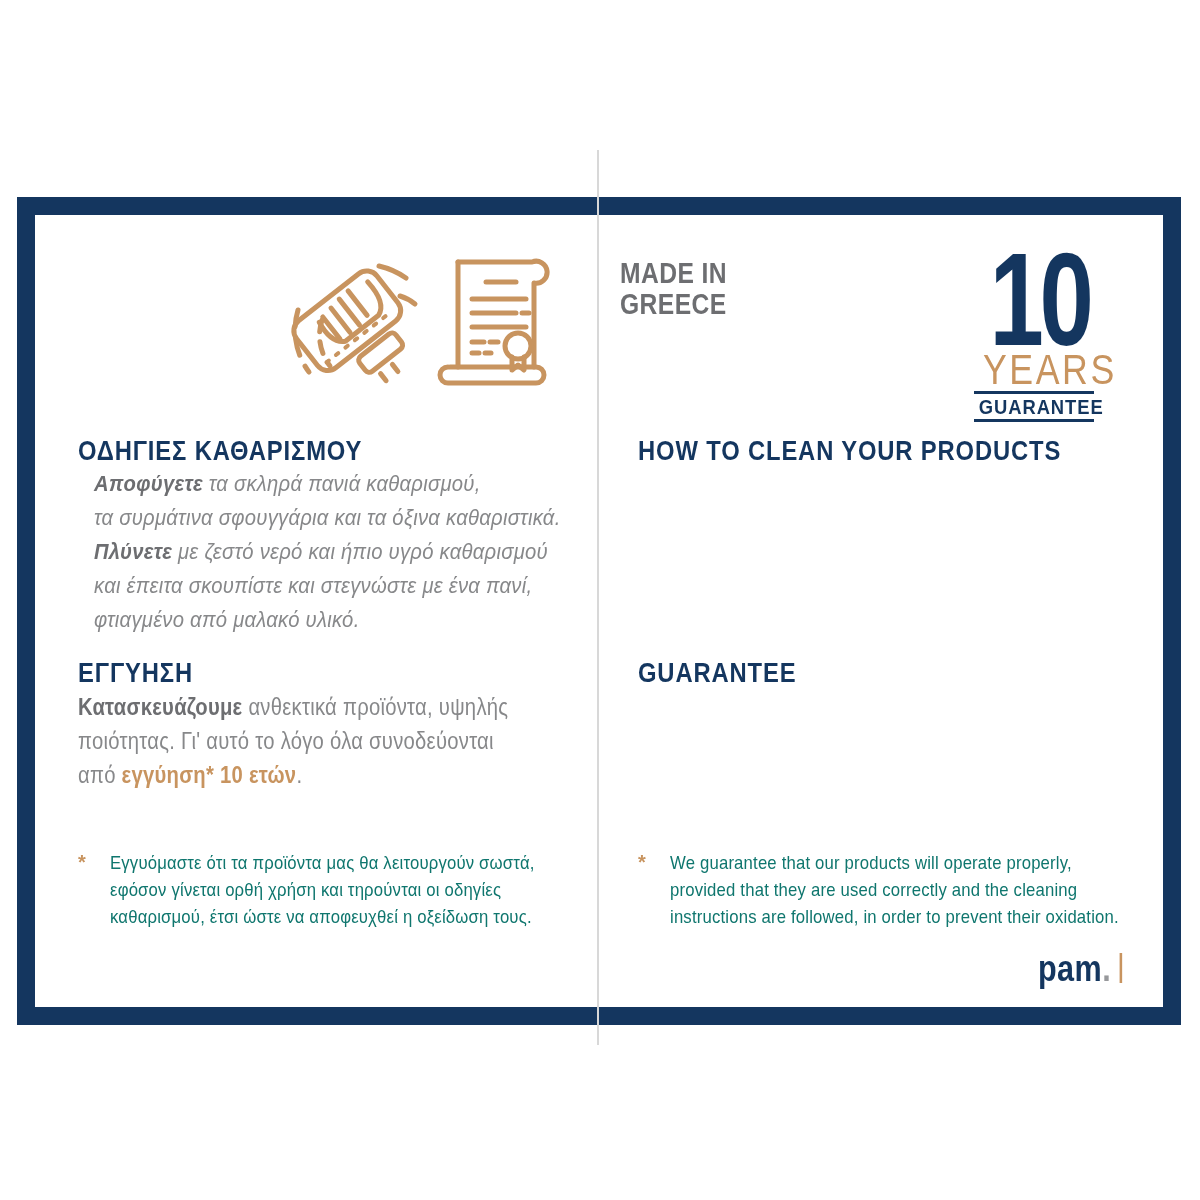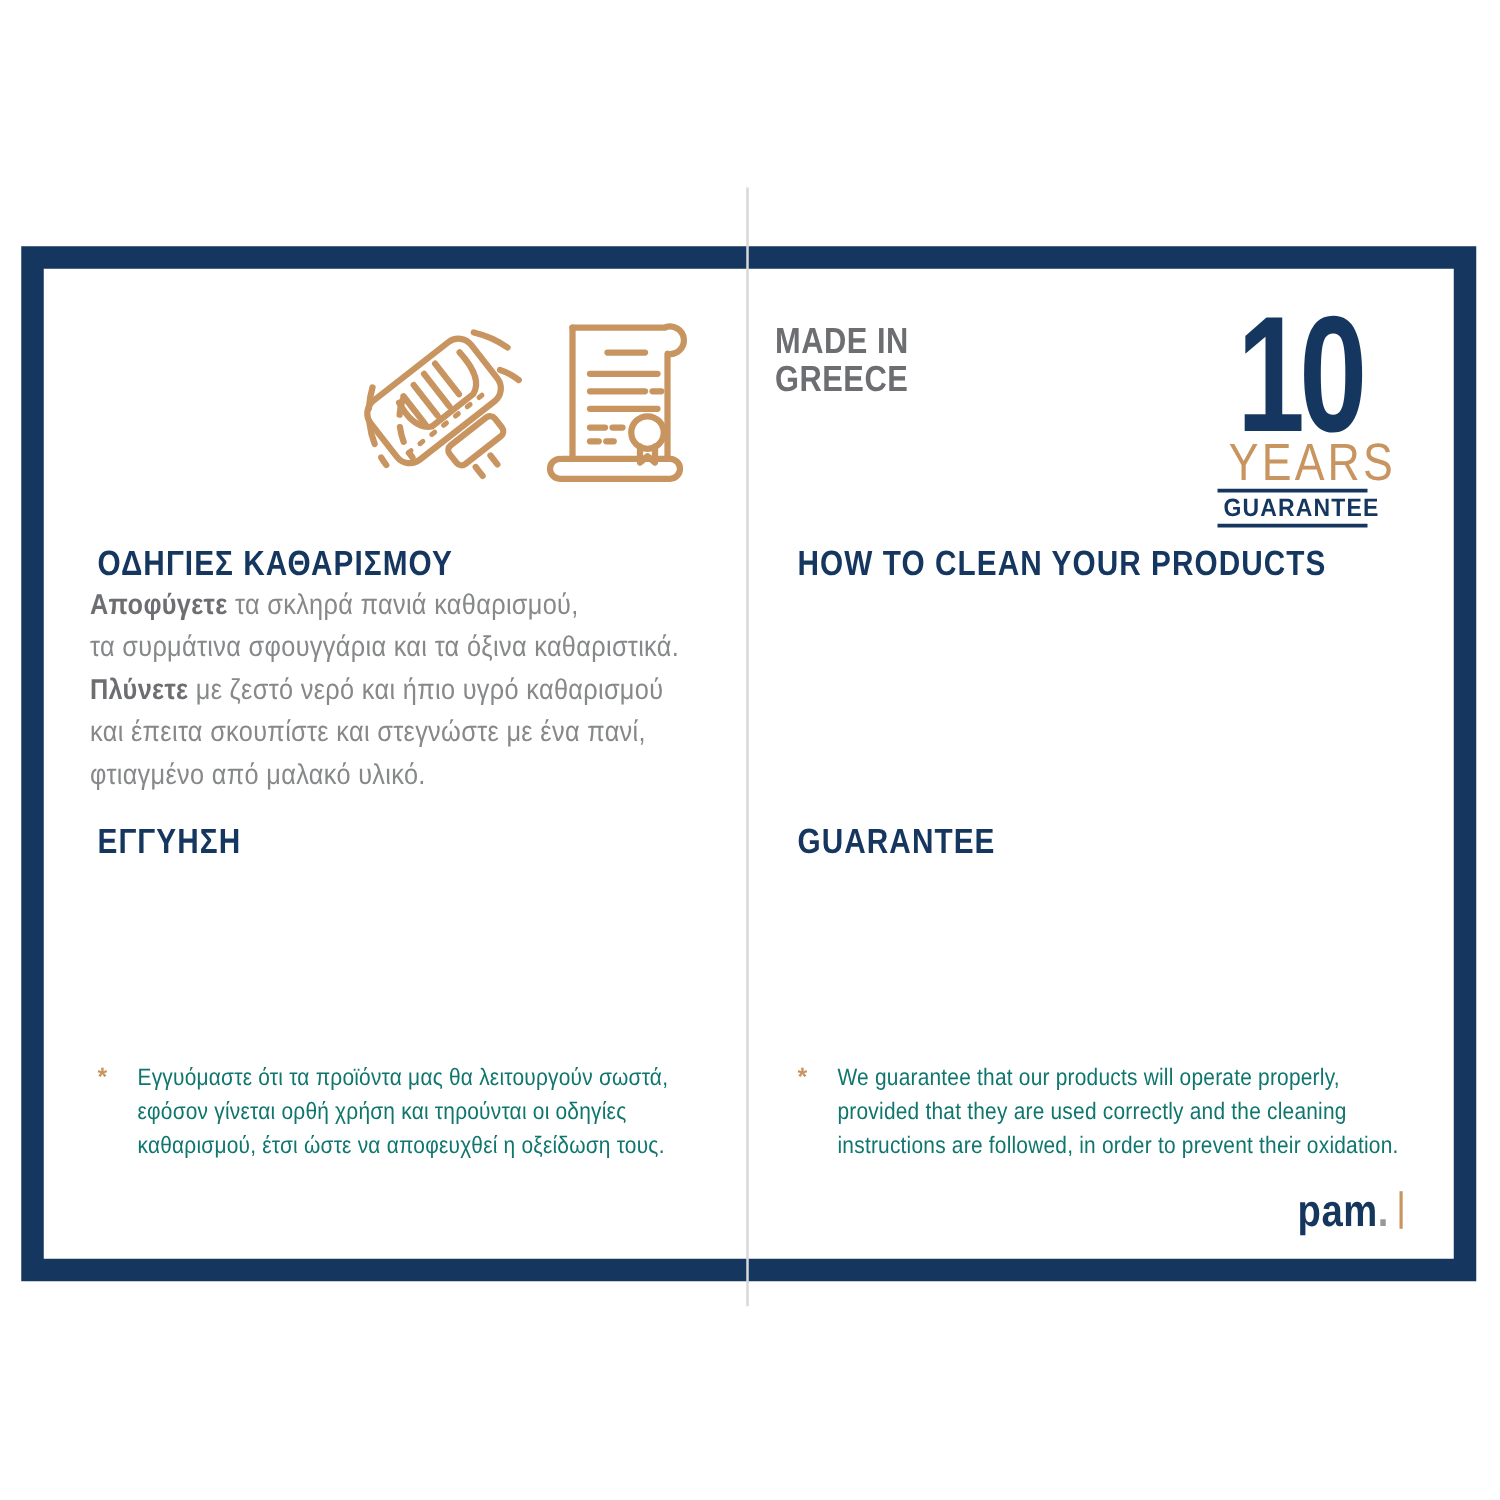--- a/index.html
+++ b/index.html
@@ -126,30 +126,35 @@
   <div class="abs badge" style="left:974px;top:252px;">
     <div class="num">10</div>
     <div class="years">YEARS</div>
     <div class="guarantee-box">
       <div class="guarantee-text">GUARANTEE</div>
     </div>
   </div>
 
   <div class="abs section-heading squeeze" style="left:78px;top:436px;">ΟΔΗΓΙΕΣ ΚΑΘΑΡΙΣΜΟΥ</div>
 
-  <div class="abs body-text" style="left:72px;top:466px;">
+  <div class="abs body-text" style="left:94px;top:466px;font-style:italic;">
     <div class="squeeze88"><span class="b">Αποφύγετε</span><span> τα σκληρά πανιά καθαρισμού,</span></div>
     <div class="squeeze88">τα συρμάτινα σφουγγάρια και τα όξινα καθαριστικά.</div>
     <div class="squeeze88"><span class="b">Πλύνετε</span><span> με ζεστό νερό και ήπιο υγρό καθαρισμού</span></div>
     <div class="squeeze88">και έπειτα σκουπίστε και στεγνώστε με ένα πανί,</div>
     <div class="squeeze88">φτιαγμένο από μαλακό υλικό.</div>
   </div>
 
   <div class="abs section-heading squeeze" style="left:78px;top:658px;">ΕΓΓΥΗΣΗ</div>
 
+  <div class="abs body-text" style="left:78px;top:690px;">
+    <div class="squeeze88"><span class="b">Κατασκευάζουμε</span><span> ανθεκτικά προϊόντα, υψηλής</span></div>
+    <div class="squeeze88">ποιότητας. Γι' αυτό το λόγο όλα συνοδεύονται</div>
+    <div class="squeeze88"><span>από </span><span class="gold">εγγύηση* 10 ετών</span><span>.</span></div>
+  </div>
 
   <div class="abs footnote" style="left:78px;top:849px;width:500px;">
     <span class="star">*</span>
     <div class="fn-text">
       <div class="squeeze88">Εγγυόμαστε ότι τα προϊόντα μας θα λειτουργούν σωστά,</div>
       <div class="squeeze88">εφόσον γίνεται ορθή χρήση και τηρούνται οι οδηγίες</div>
       <div class="squeeze88">καθαρισμού, έτσι ώστε να αποφευχθεί η οξείδωση τους.</div>
     </div>
   </div>
 

